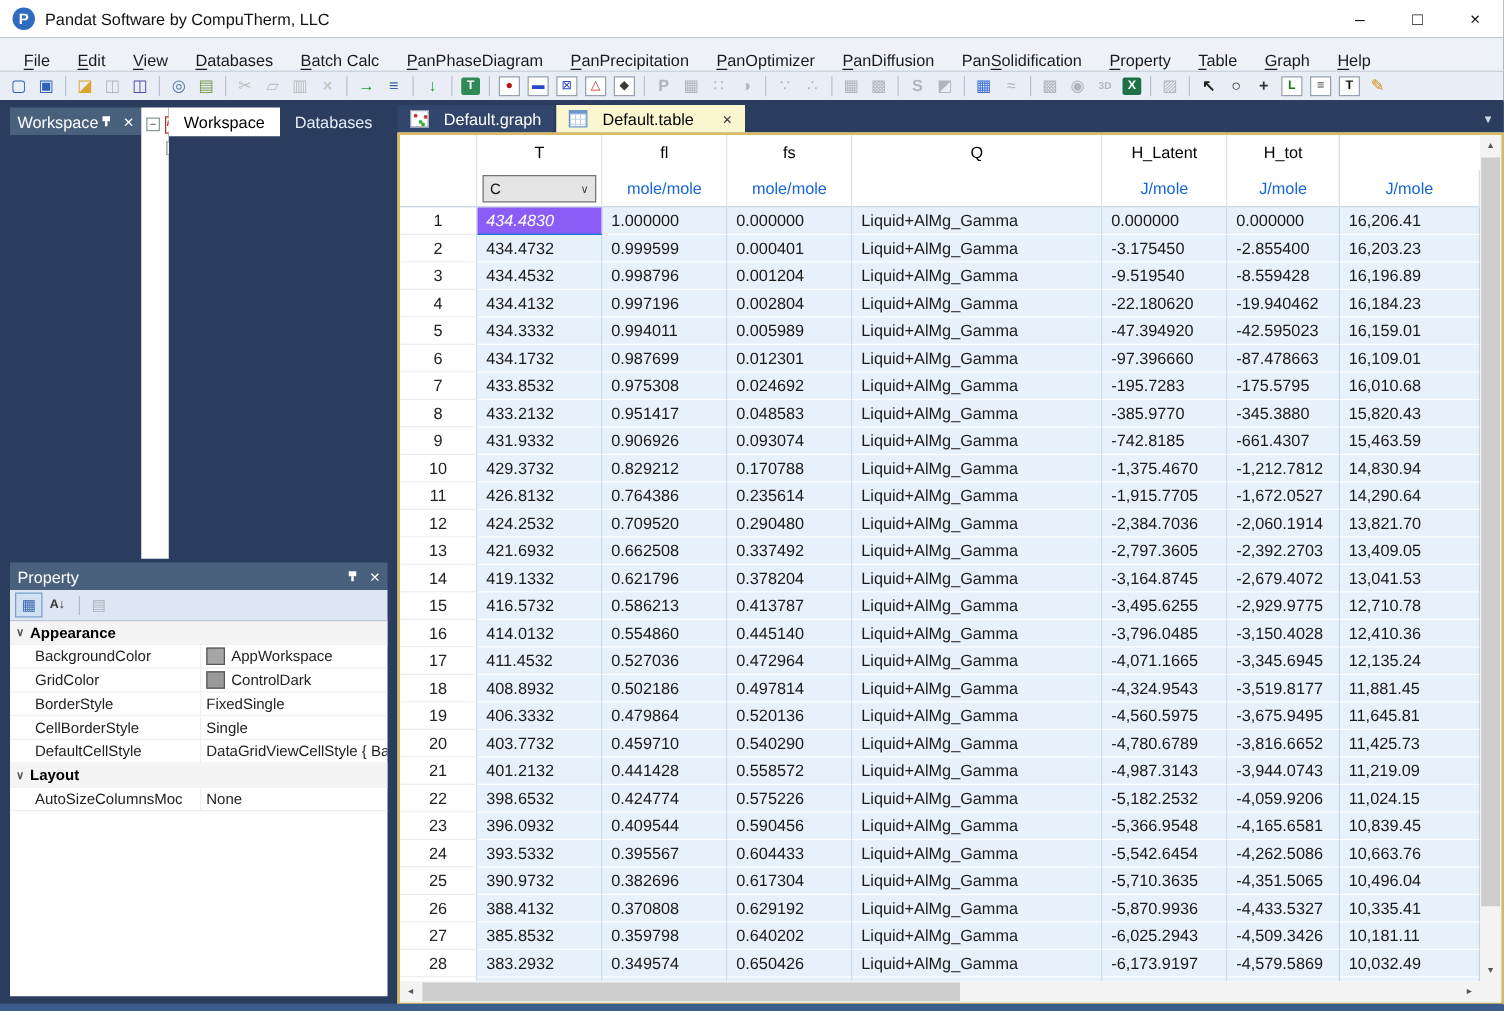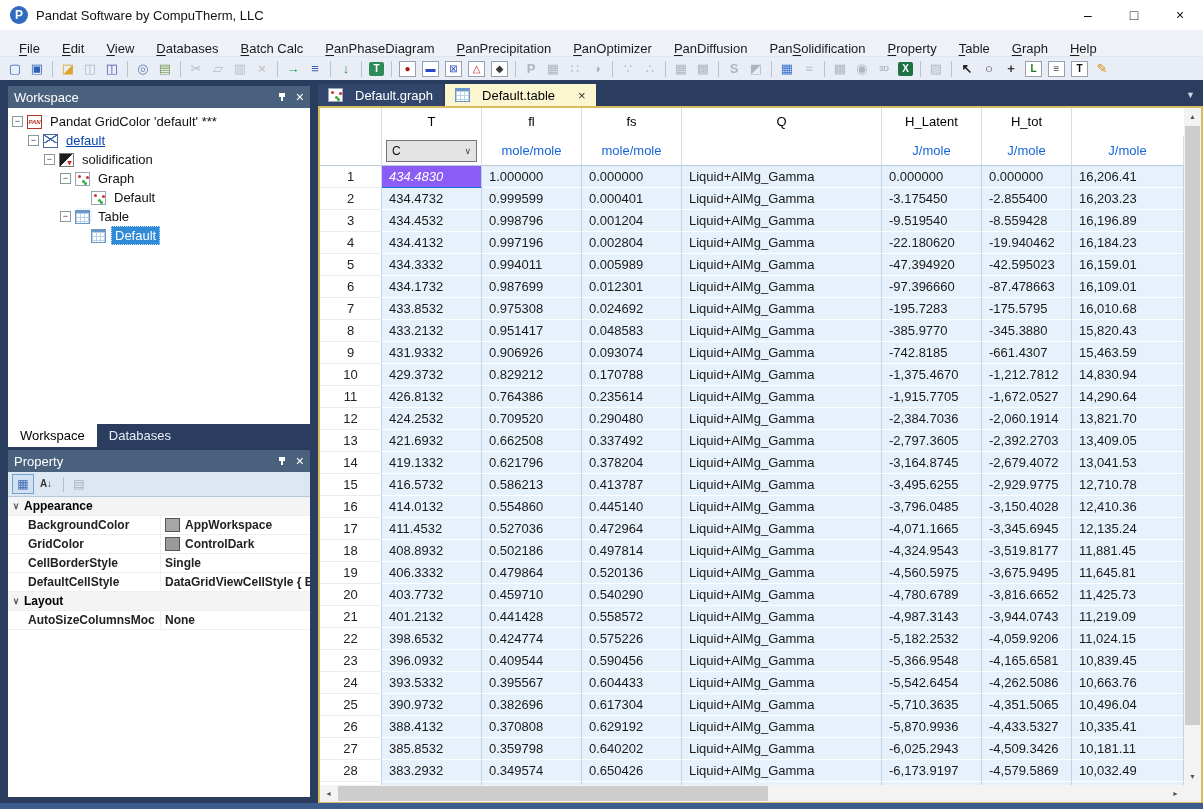--- a/index.html
+++ b/index.html
@@ -33,21 +33,21 @@
   .bottombar{position:absolute;left:0;right:0;bottom:0;height:6px;background:#3d5c8e;}
 
   
   .left{position:absolute;left:8px;top:6px;width:302px;height:711px;display:flex;flex-direction:column;}
   .panel-title{height:22px;background:#4a617e;color:#fff;font-size:13px;display:flex;align-items:center;padding:0 6px;flex:none;}
   .panel-title .ptitle{flex:1;}
   .pin-icon{position:relative;width:12px;height:12px;display:inline-block;margin-right:8px;}
   .pin-icon::before{content:"";position:absolute;left:3px;top:2px;width:6px;height:4px;background:#fff;}
   .pin-icon::after{content:"";position:absolute;left:5px;top:6px;width:2px;height:4px;background:#fff;}
   .panel-close{color:#fff;font-size:14px;line-height:12px;}
-  .ws-panel{height:361px;display:flex;flex-direction:column;}
+  .ws-panel{height:361px;display:flex;flex-direction:row;}
   .tree{flex:1;background:#fff;overflow:hidden;padding-top:4px;}
   .tree-row{height:19px;display:flex;align-items:center;font-size:13px;color:#111;white-space:nowrap;}
   .expander{width:9px;height:9px;border:1px solid #899;background:#fff;font-size:9px;line-height:8px;text-align:center;color:#334;margin-right:4px;flex:none;}
   .expander-space{width:15px;flex:none;}
   .ti{width:15px;height:14px;display:inline-block;position:relative;margin-right:5px;flex:none;box-sizing:border-box;}
   .tree-label{padding:1px 3px;}
   .tree-label.link{color:#0645ad;text-decoration:underline;}
   .tree-label.selected{background:#2f8ad8;color:#fff;border:1px dotted #bfe0ff;}
   
   .ti-workspace{background:#fff;border:1px solid #b23327;color:#b23327;font:italic bold 6px/12px "Liberation Sans",sans-serif;text-align:center;}
@@ -64,21 +64,21 @@
   .ptab{padding:0 12px;font-size:13px;color:#e8eef8;display:flex;align-items:center;}
   .ptab.active{background:#fff;color:#000;}
 
   .prop-panel{flex:1;margin-top:3px;display:flex;flex-direction:column;}
   .prop-toolbar{height:24px;background:#dde7f3;border-bottom:1px solid #b9c7da;display:flex;align-items:center;padding:0 4px;flex:none;}
   .pt-btn{min-width:20px;height:18px;text-align:center;line-height:18px;font-size:12px;margin-right:2px;}
   .pt-btn.active{border:1px solid #7aa0c8;background:#cfe1f2;}
   .pt-btn.small{font-size:10px;font-weight:bold;}
   .pt-sep{width:1px;height:15px;background:#b0bed0;margin:0 5px;}
   .prop-body{flex:1;background:#fff;overflow:hidden;font-size:12px;}
-  .prow{height:18px;display:flex;align-items:center;border-bottom:1px solid #efefef;font-weight:bold;}
+  .prow{height:18px;display:flex;align-items:center;border-bottom:1px solid #efefef;}
   .prow.cat{font-weight:bold;background:#f4f4f4;}
   .chev{width:16px;text-align:center;color:#555;font-size:9px;flex:none;}
   .prow.item .plabel{width:132px;padding-left:20px;white-space:nowrap;overflow:hidden;flex:none;color:#222;}
   .pvalue{flex:1;display:flex;align-items:center;white-space:nowrap;overflow:hidden;color:#222;border-left:1px solid #efefef;padding-left:4px;height:100%;}
   .swatch{width:13px;height:12px;border:1px solid #555;margin-right:5px;flex:none;}
 
   
   .doc{position:absolute;left:318px;top:4px;width:885px;height:720px;display:flex;flex-direction:column;}
   .tabstrip{height:22px;display:flex;align-items:stretch;}
   .dtab{display:flex;align-items:center;padding:0 10px;font-size:13px;color:#fff;gap:7px;background:#31466a;margin-right:2px;}
@@ -278,20 +278,26 @@
               <span class="pvalue">
                 <span class="swatch" style="background: rgb(166, 166, 166);"></span>
                 <span>AppWorkspace</span>
               </span>
             </div>
             <div class="prow item">
               <span class="plabel">GridColor</span>
               <span class="pvalue">
                 <span class="swatch" style="background: rgb(154, 154, 154);"></span>
                 <span>ControlDark</span>
+              </span>
+            </div>
+            <div class="prow item">
+              <span class="plabel">BorderStyle</span>
+              <span class="pvalue">
+                <span>FixedSingle</span>
               </span>
             </div>
             <div class="prow item">
               <span class="plabel">CellBorderStyle</span>
               <span class="pvalue">
                 <span>Single</span>
               </span>
             </div>
             <div class="prow item">
               <span class="plabel">DefaultCellStyle</span>

